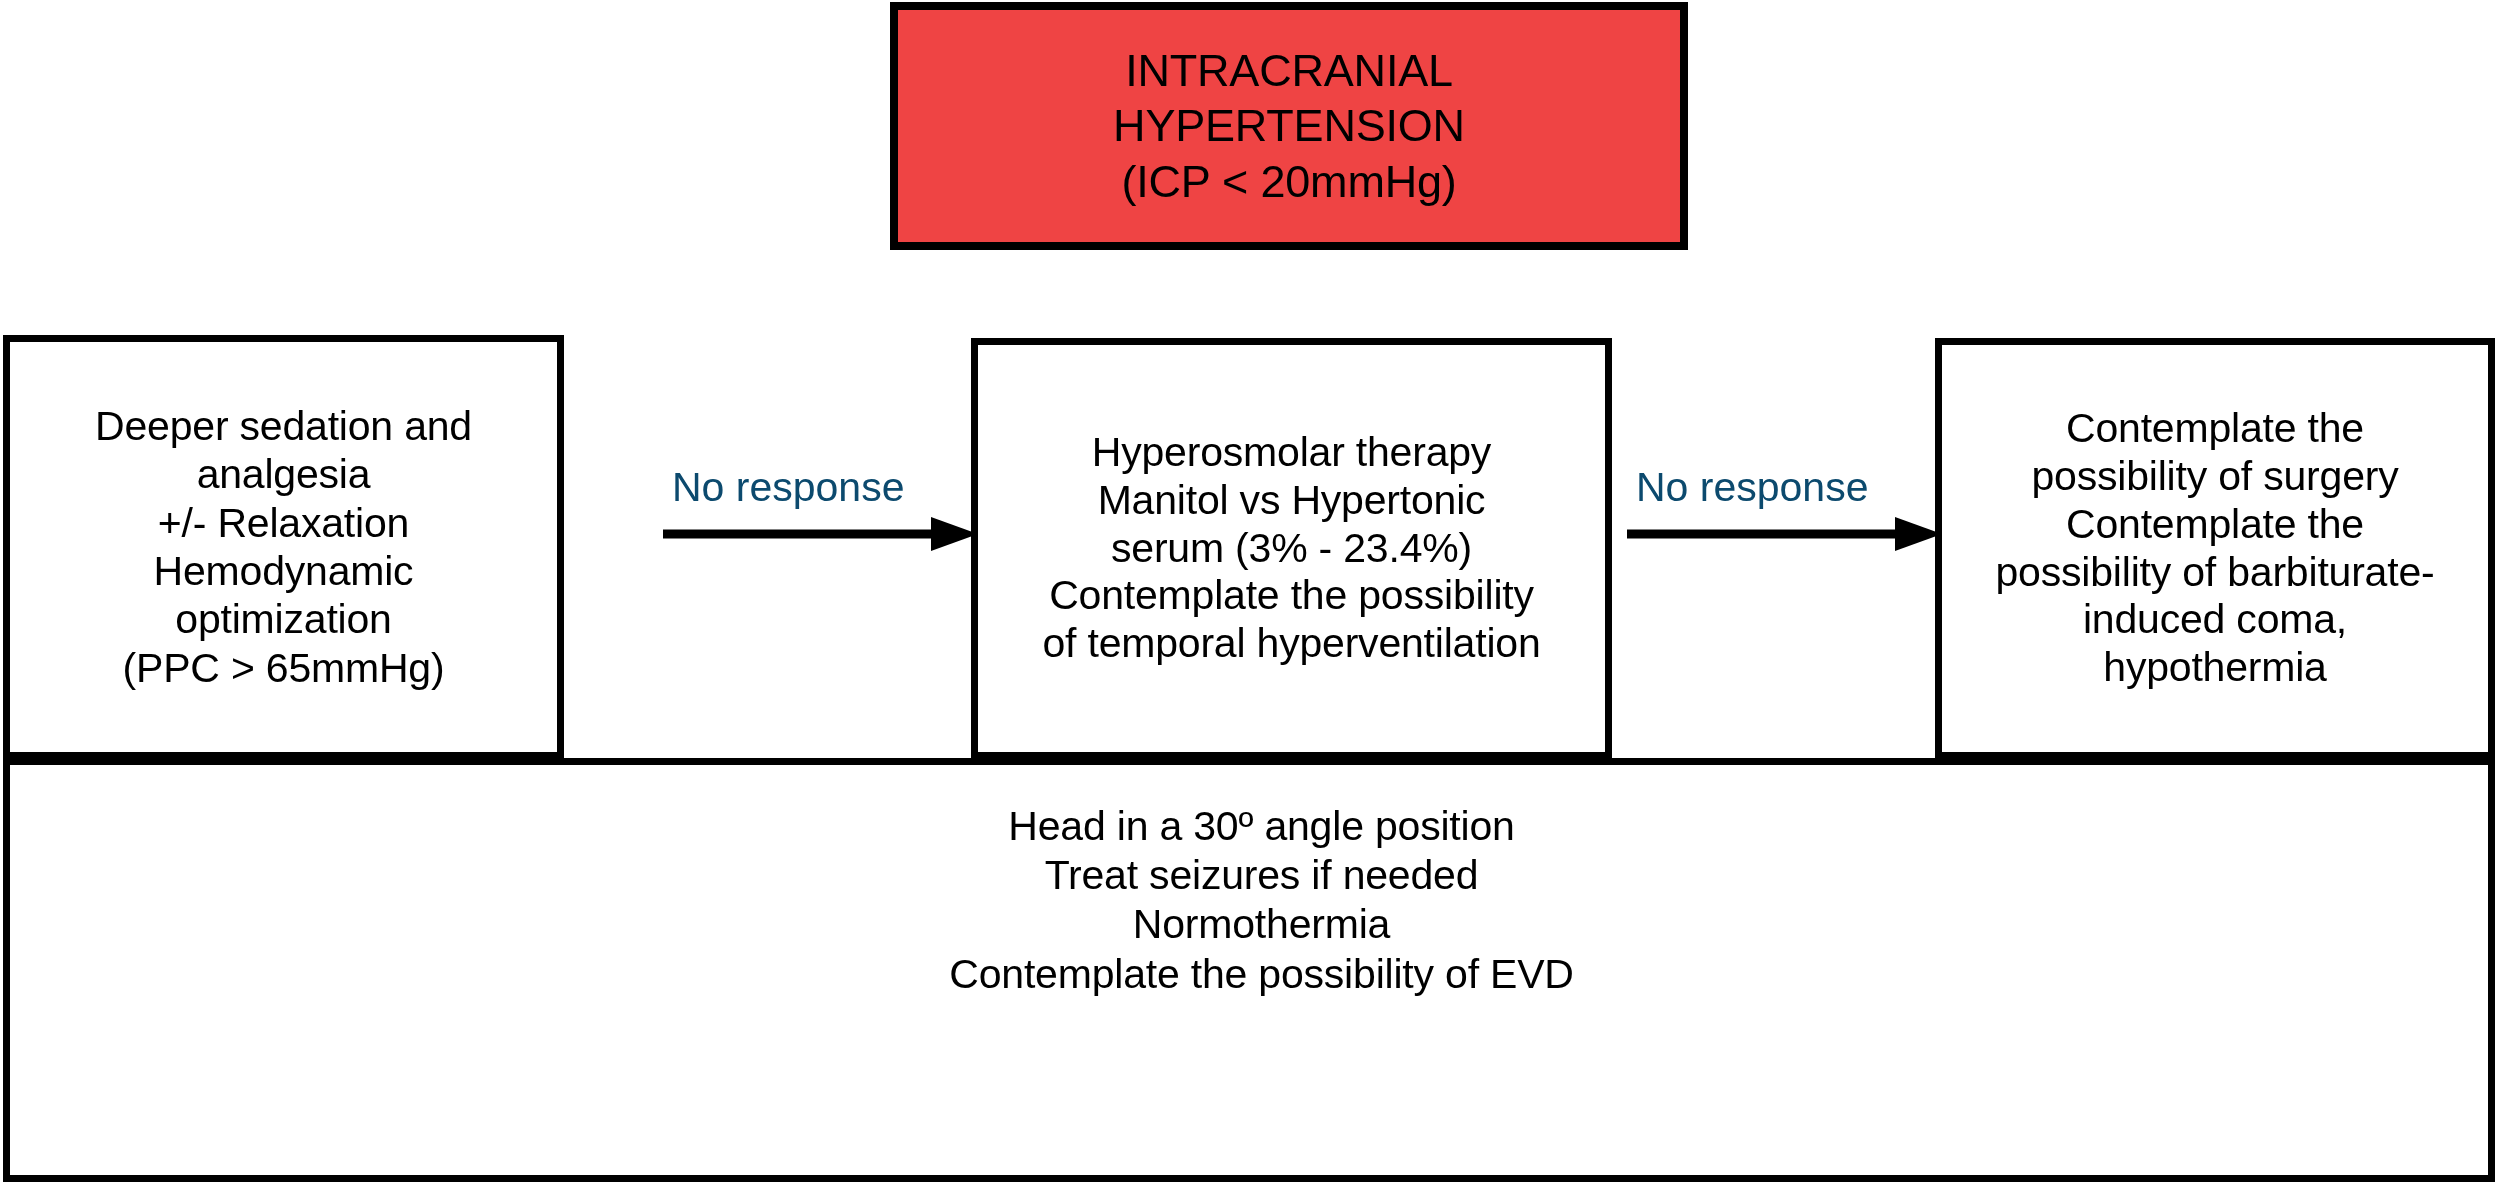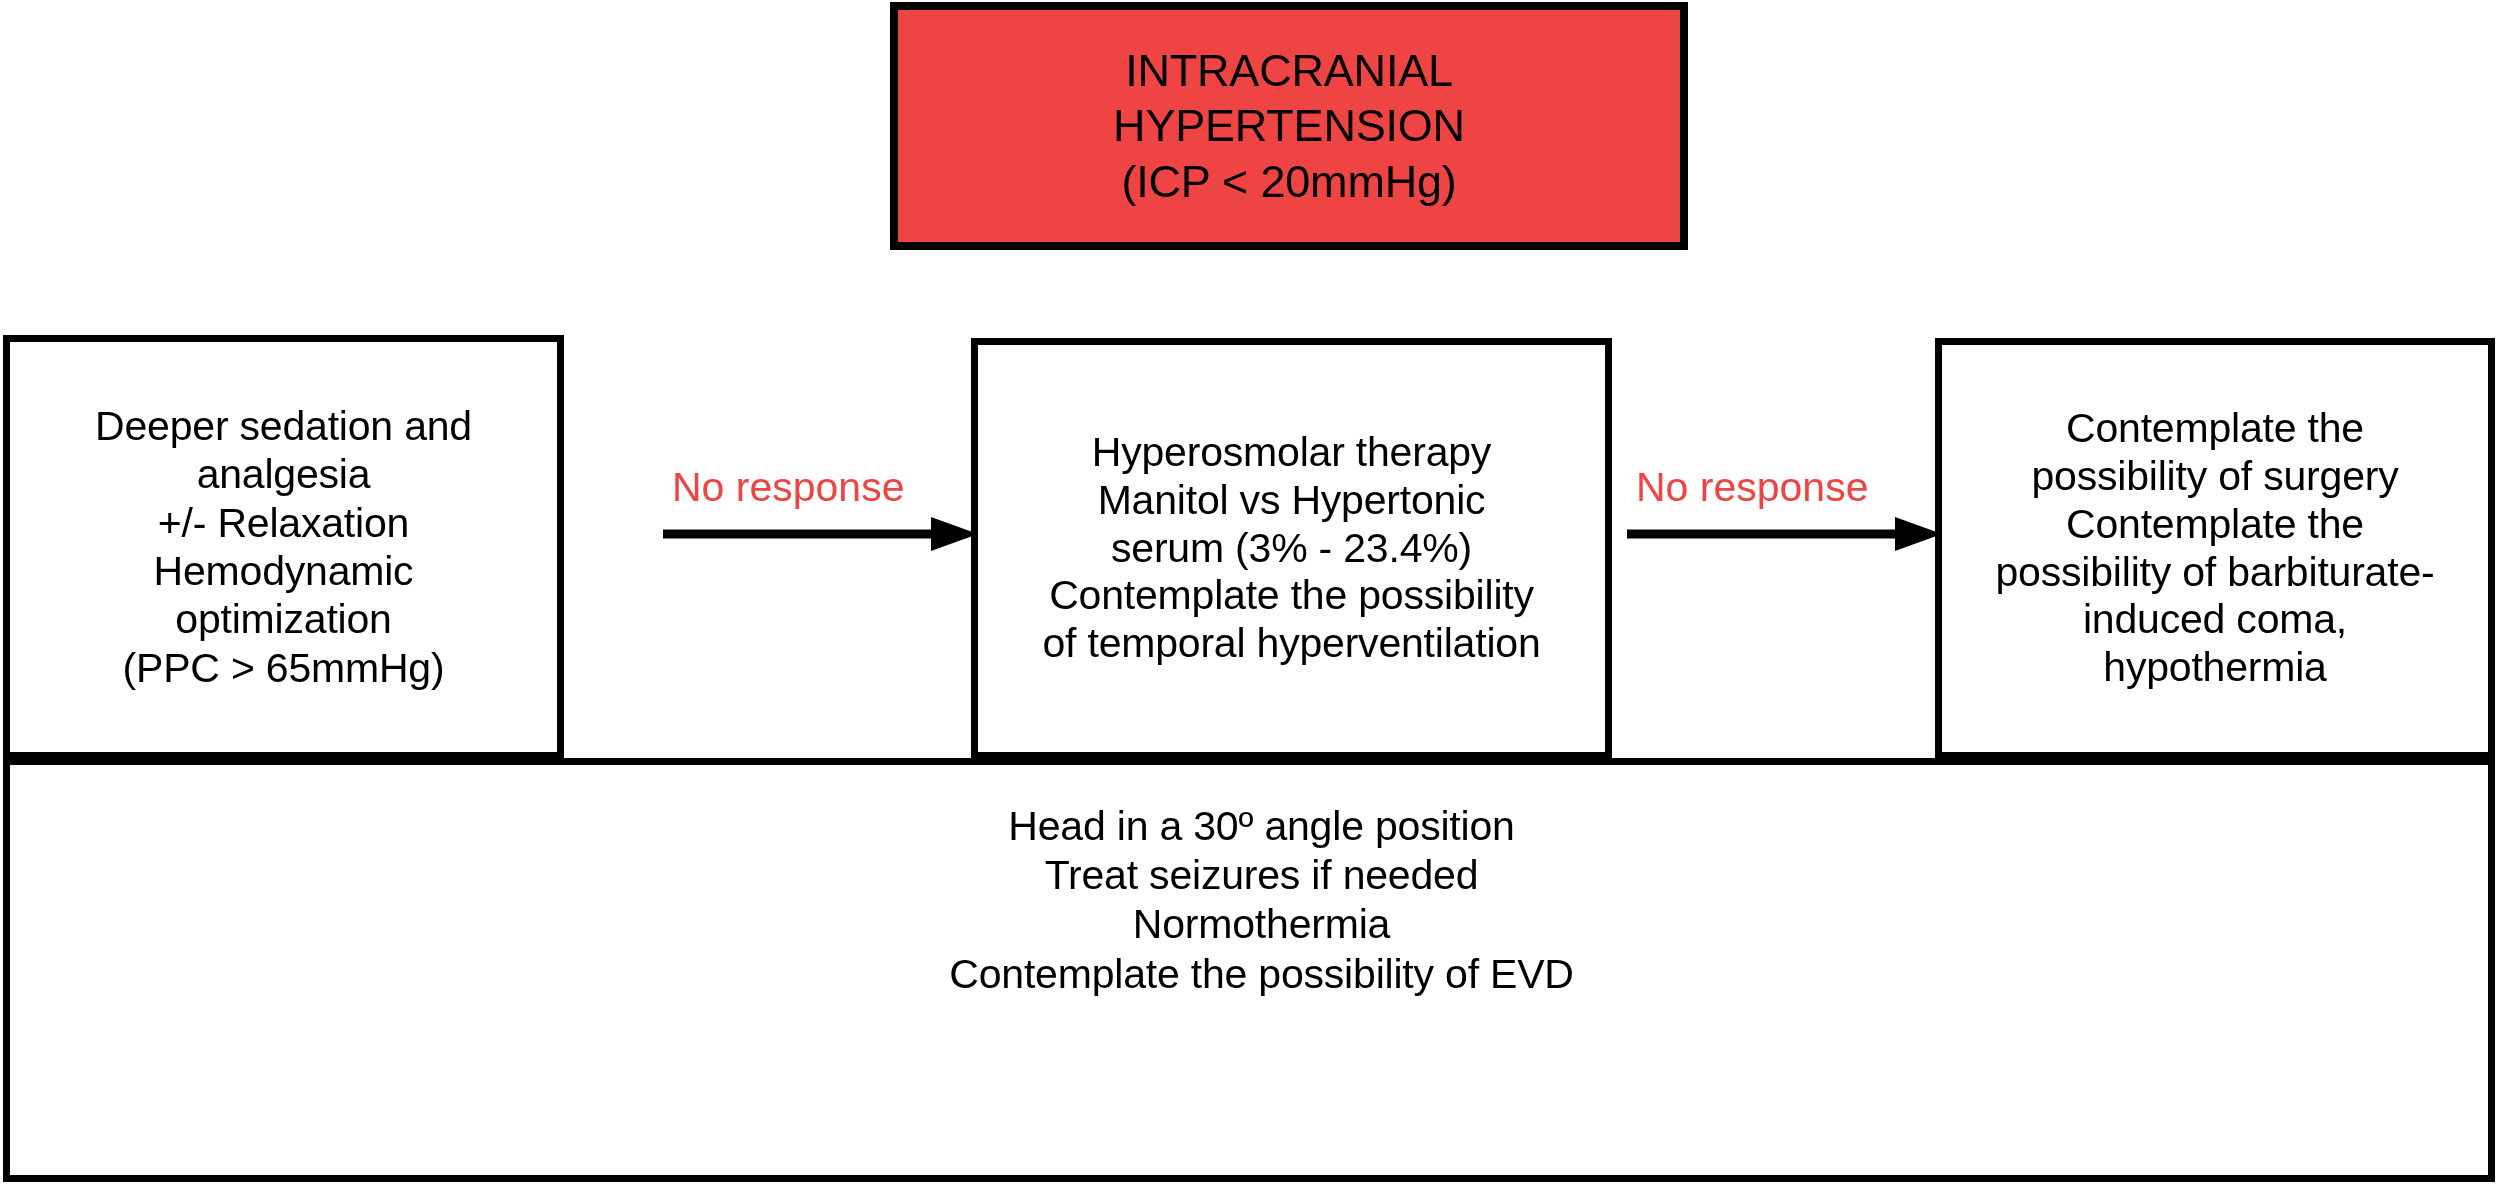--- a/index.html
+++ b/index.html
@@ -99,21 +99,21 @@
   .arrow {
     position: absolute;
     height: 40px;
     display: block;
   }
   .arrow-label {
     position: absolute;
     font-size: 41px;
     line-height: 1;
     white-space: nowrap;
-    color: #ef4444;
+    color: #0c4a6e;
   }
 
   #arrow-1 { left: 663px; top: 514px; width: 315px; }
   #arrow-1-label { left: 672px; top: 467px; }
 
   #arrow-2 { left: 1627px; top: 514px; width: 315px; }
   #arrow-2-label { left: 1636px; top: 467px; }
 </style>
 </head>
 <body>

